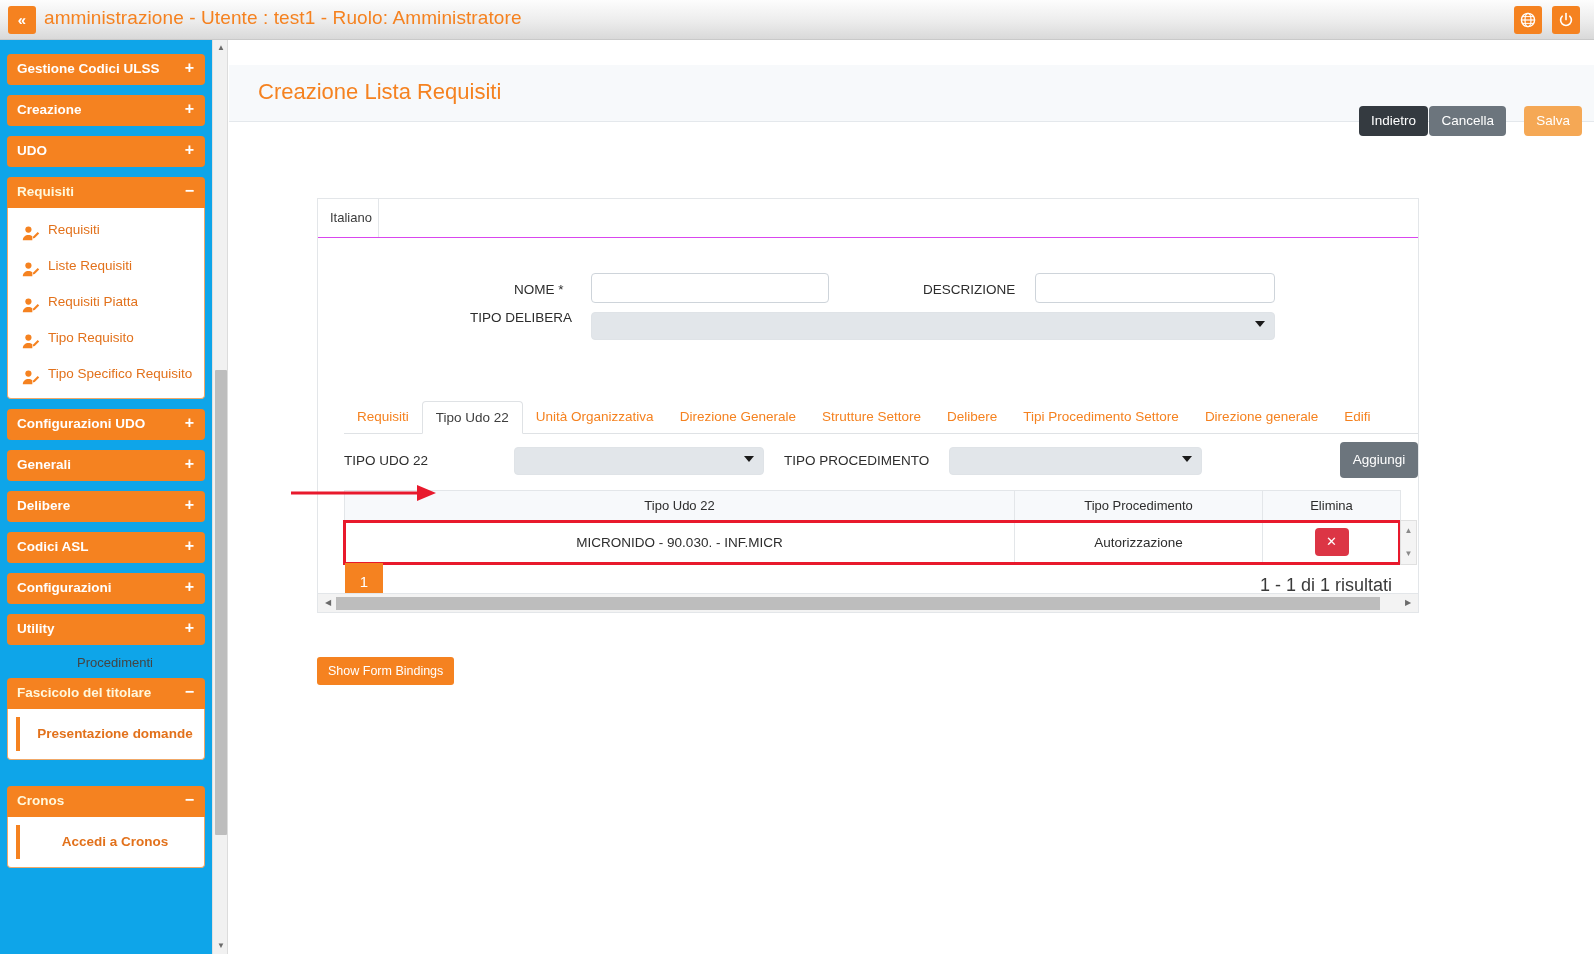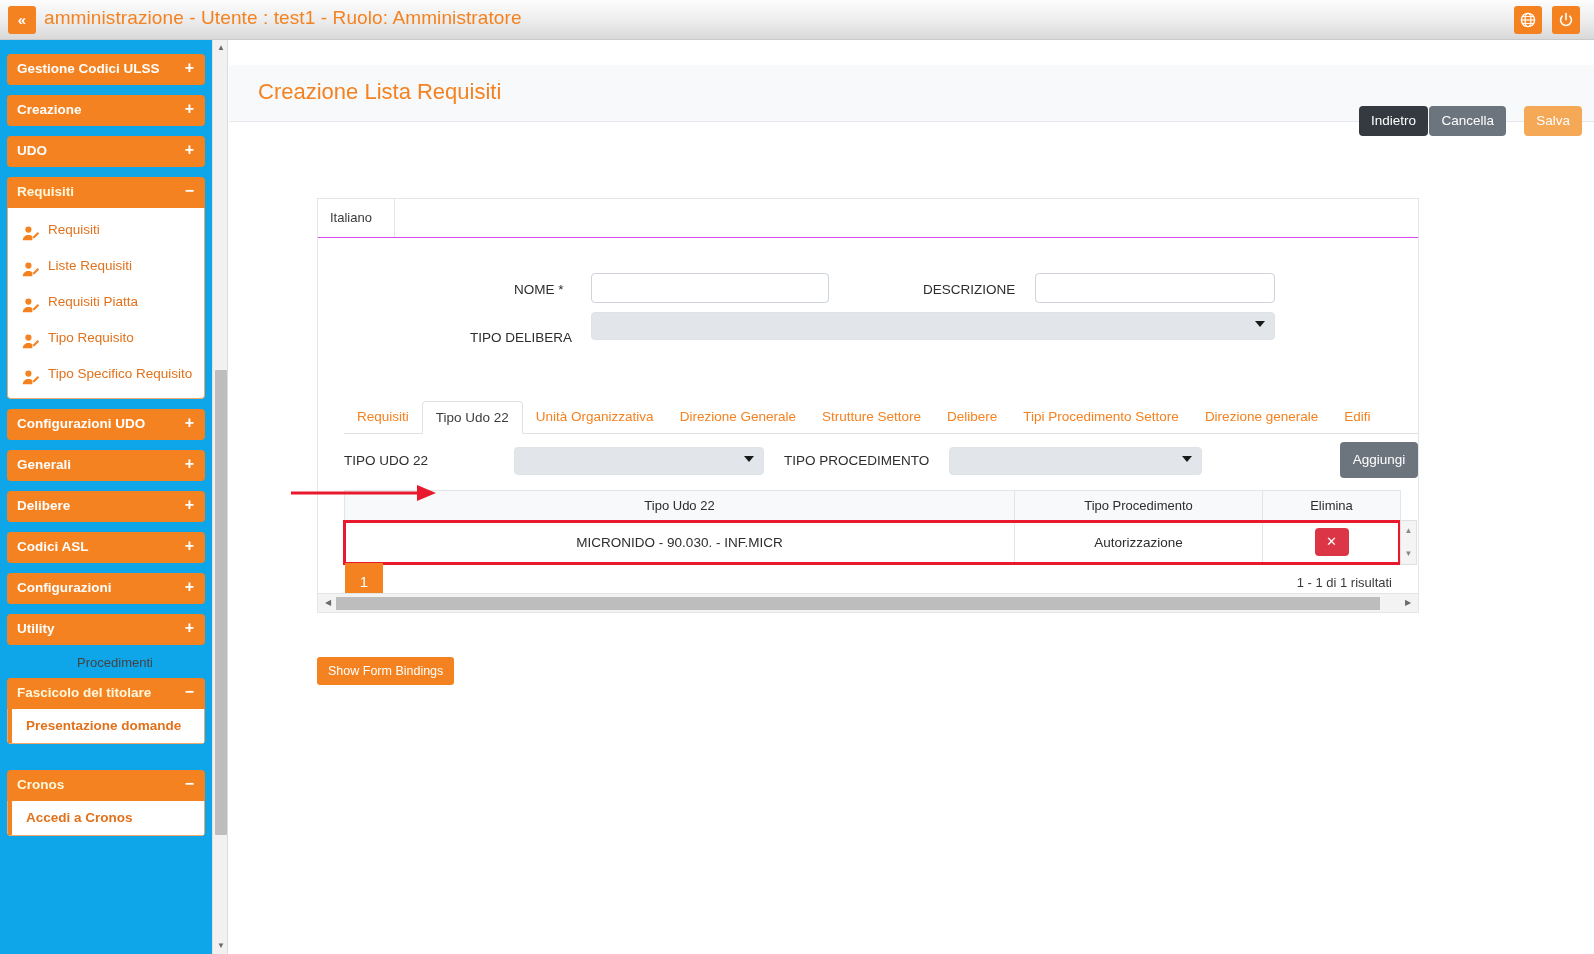--- a/index.html
+++ b/index.html
@@ -60,21 +60,21 @@
     border-radius: 0 0 4px 4px;
     padding: 4px 0 6px 0;
   }
   .sub-item {
     position: relative; height: 36px; line-height: 36px;
     padding-left: 40px; font-size: 13.5px; color: #e2711b; cursor: pointer;
     white-space: nowrap;
   }
   .sub-item .uicon { position: absolute; left: 14px; top: 9px; width: 18px; height: 18px; }
 
-  .submenu.plain { padding: 0; }
+  .submenu.plain { padding: 8px; text-align: center; }
   .sub-plain {
     position: relative; height: 34px; line-height: 34px; padding-left: 14px;
     font-size: 13.5px; font-weight: bold; color: #e2711b; cursor: pointer;
     background: #fff; border-left: 4px solid #f58220; white-space: nowrap;
   }
 
   #procedimenti-heading {
     margin: 6px 0 8px 18px; font-size: 13px; color: #444; font-weight: normal; text-align: center;
   }
   .spacer-gap { height: 16px; }
@@ -116,21 +116,21 @@
   #btn-indietro { right: 166px; background: #343a40; }
   #btn-cancella { right: 88px;  background: #6c757d; }
   #btn-salva    { right: 12px;  background: #f5a855; }
 
   
   #panel {
     position: absolute; left: 88px; top: 158px; width: 1102px; height: 415px;
     background: #ffffff; border: 1px solid #e3e6e9;
   }
   #lang-tab {
-    position: absolute; left: -1px; top: -1px; width: 78px; height: 39px;
+    position: absolute; left: -1px; top: -1px; width: 62px; height: 39px;
     background: #fff; border: 1px solid #e3e6e9; border-bottom: none;
     font-size: 13px; color: #3a3a3a; line-height: 38px; padding-left: 12px;
     cursor: pointer; z-index: 3;
   }
   #panel-inner {
     position: absolute; left: 0; top: 38px; width: 1100px; height: 340px;
     background: #fff; border-top: 1px solid #d946ef;
   }
 
   .fld-label {
@@ -223,21 +223,21 @@
 
   
   #pager { position: absolute; left: 26px; top: 325px; width: 1074px; height: 40px; }
   #pg-1 {
     position: absolute; left: 1px; top: 0; width: 38px; height: 38px;
     background: #f58220; color: #fff; font-size: 15px;
     text-align: center; line-height: 38px; cursor: pointer;
   }
   #pg-info {
     position: absolute; right: 26px; top: 12px;
-    font-size: 13px; color: #3a3a3a; white-space: nowrap;
+    font-size: 18px; color: #3a3a3a; white-space: nowrap;
   }
 
   
   #panel-hscroll {
     position: absolute; left: 0; bottom: 0; width: 1100px; height: 19px;
     background: #f3f3f3; border-top: 1px solid #e3e6e9;
   }
   #hs-left, #hs-right {
     position: absolute; top: 0; width: 16px; height: 18px; cursor: pointer;
     font-size: 8px; color: #6b6b6b; text-align: center; line-height: 18px;
@@ -423,21 +423,21 @@
     <div id="lang-tab">Italiano</div>
 
     <div id="panel-inner">
 
       <div class="fld-label" style="left:196px; top:44px;">NOME *</div>
       <input class="txt-input" style="left: 273px; top: 35px; width: 238px;" value="">
 
       <div class="fld-label" style="left:605px; top:44px;">DESCRIZIONE</div>
       <input class="txt-input" style="left: 717px; top: 35px; width: 240px;" value="">
 
-      <div class="fld-label" style="left:152px; top:92px;">TIPO DELIBERA</div>
+      <div class="fld-label" style="left:152px; top:72px;">TIPO DELIBERA</div>
       <div class="sel-box" style="left:273px; top:74px; width:684px;">
         <span class="selval"></span>
         <span class="caret"></span>
       </div>
 
       <div id="tabstrip-clip">
         <div id="tabstrip" style="position:absolute; left:0; top:0;">
           <div class="tab">Requisiti</div>
           <div class="tab active">Tipo Udo 22</div>
           <div class="tab">Unità Organizzativa</div>

